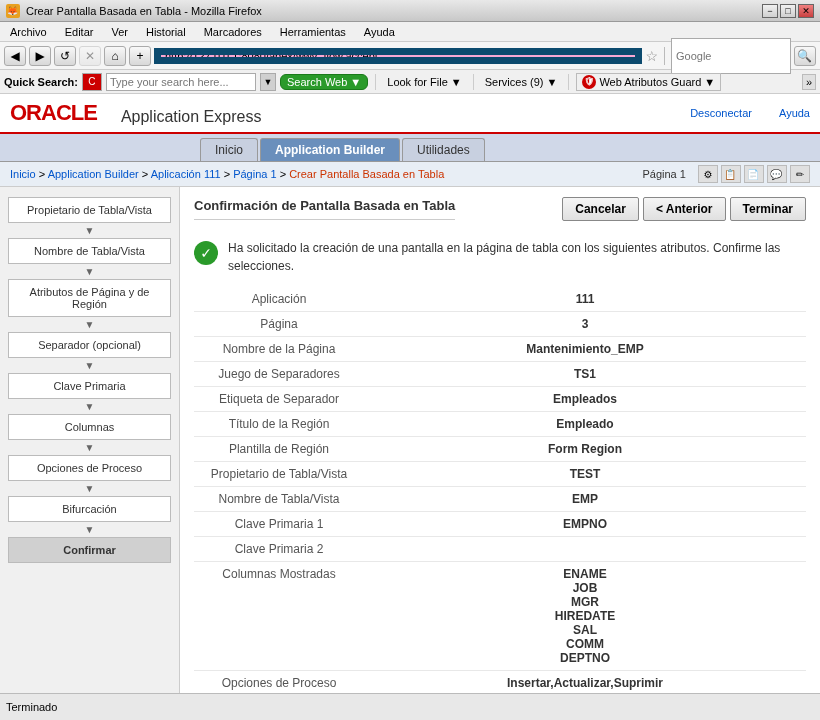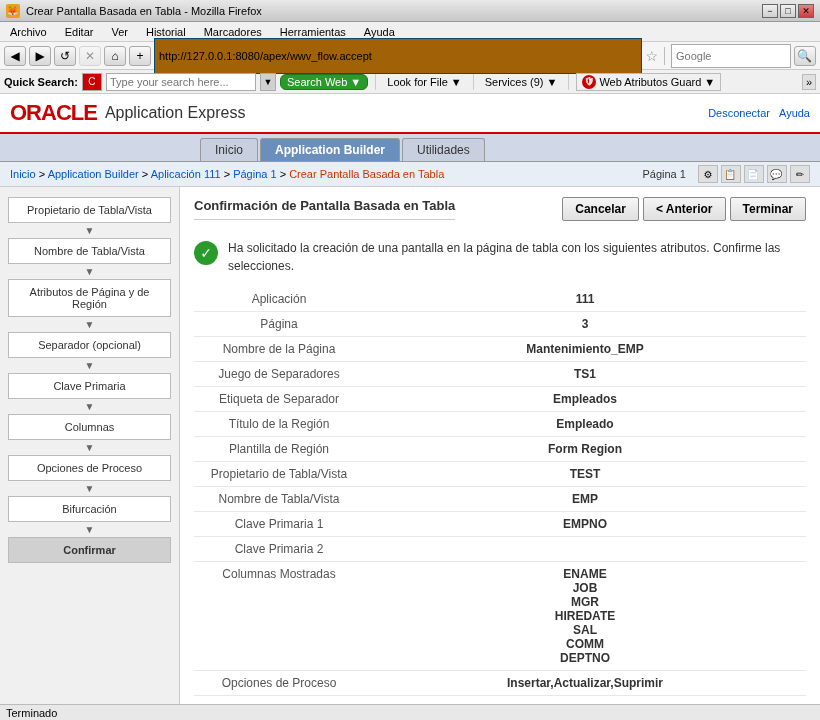--- a/index.html
+++ b/index.html
@@ -38,22 +38,22 @@
       background: #f5f5f5;
       height: 28px;
       display: flex;
       align-items: center;
       padding: 0 4px;
       border-bottom: 1px solid #ccc;
       gap: 3px;
     }
     .nav-btn { width: 22px; height: 20px; background: linear-gradient(to bottom, #f8f8f8, #d8d8d8); border: 1px solid #aaa; border-radius: 3px; display: flex; align-items: center; justify-content: center; cursor: pointer; font-size: 12px; }
     .nav-btn.disabled { opacity: 0.4; }
-    .address-bar { flex: 1; height: 36px; border: 1px solid #0c4a6e; padding: 0 4px; font-size: 11px; background: #a16207; }
-    .search-box { width: 120px; height: 24px; border: 1px solid #aaa; padding: 0 4px; font-size: 11px; }
+    .address-bar { flex: 1; height: 16px; border: 7px solid #0c4a6e; padding: 0 4px; font-size: 11px; background: #f9a8d4; }
+    .search-box { width: 120px; height: 36px; border: 1px solid #aaa; padding: 0 4px; font-size: 11px; }
     .star-btn { font-size: 14px; color: #888; }
 
     
     .toolbar {
       background: #f0f0f0;
       height: 24px;
       display: flex;
       align-items: center;
       padding: 0 4px;
       border-bottom: 1px solid #ccc;
@@ -70,25 +70,25 @@
 
     
     .app-header {
       background: white;
       padding: 6px 10px;
       border-bottom: 2px solid #cc0000;
       display: flex;
       align-items: center;
       justify-content: space-between;
     }
-    .oracle-logo { display: flex; align-items: center; gap: 8px; }
+    .oracle-logo { display: flex; align-items: flex-end; gap: 24px; }
     .oracle-text { color: #cc0000; font-size: 22px; font-weight: bold; letter-spacing: -1px; }
     .apex-text { color: #333; font-size: 16px; }
     .header-links { font-size: 11px; color: #555; }
-    .header-links a { color: #0055cc; text-decoration: none; margin-left: 6px; }
+    .header-links a { color: #0055cc; text-decoration: none; margin-left: 24px; }
 
     
     .app-tabs {
       background: #d0d8e8;
       height: 28px;
       display: flex;
       align-items: flex-end;
       padding-left: 200px;
       border-bottom: 1px solid #999;
     }
@@ -187,21 +187,21 @@
     .info-text { font-size: 12px; color: #333; line-height: 1.5; }
 
     .data-table { width: 100%; border-collapse: collapse; font-size: 12px; }
     .data-table tr { border-bottom: 1px solid #e8e8e8; text-align: center; }
     .data-table td { padding: 5px 8px; vertical-align: top; }
     .data-table td:first-child { color: #555; width: 170px; white-space: nowrap; }
     .data-table td:last-child { font-weight: bold; color: #333; }
 
     
     .status-bar {
-      height: 16px;
+      height: 27px;
       background: #e8e8e8;
       border-top: 1px solid #bbb;
       display: flex;
       align-items: center;
       padding: 4px 6px;
       font-size: 11px;
       position: absolute;
       bottom: 0;
       width: 820px;
     }

